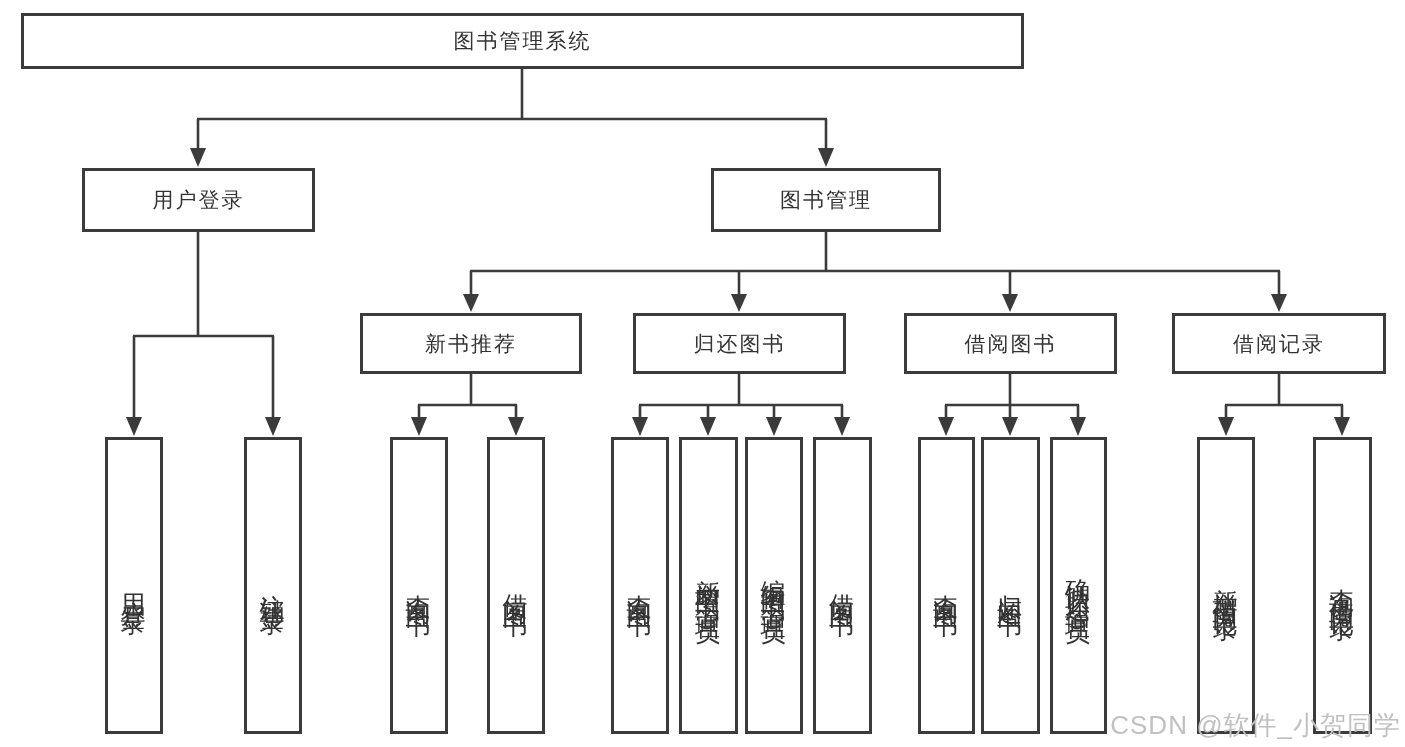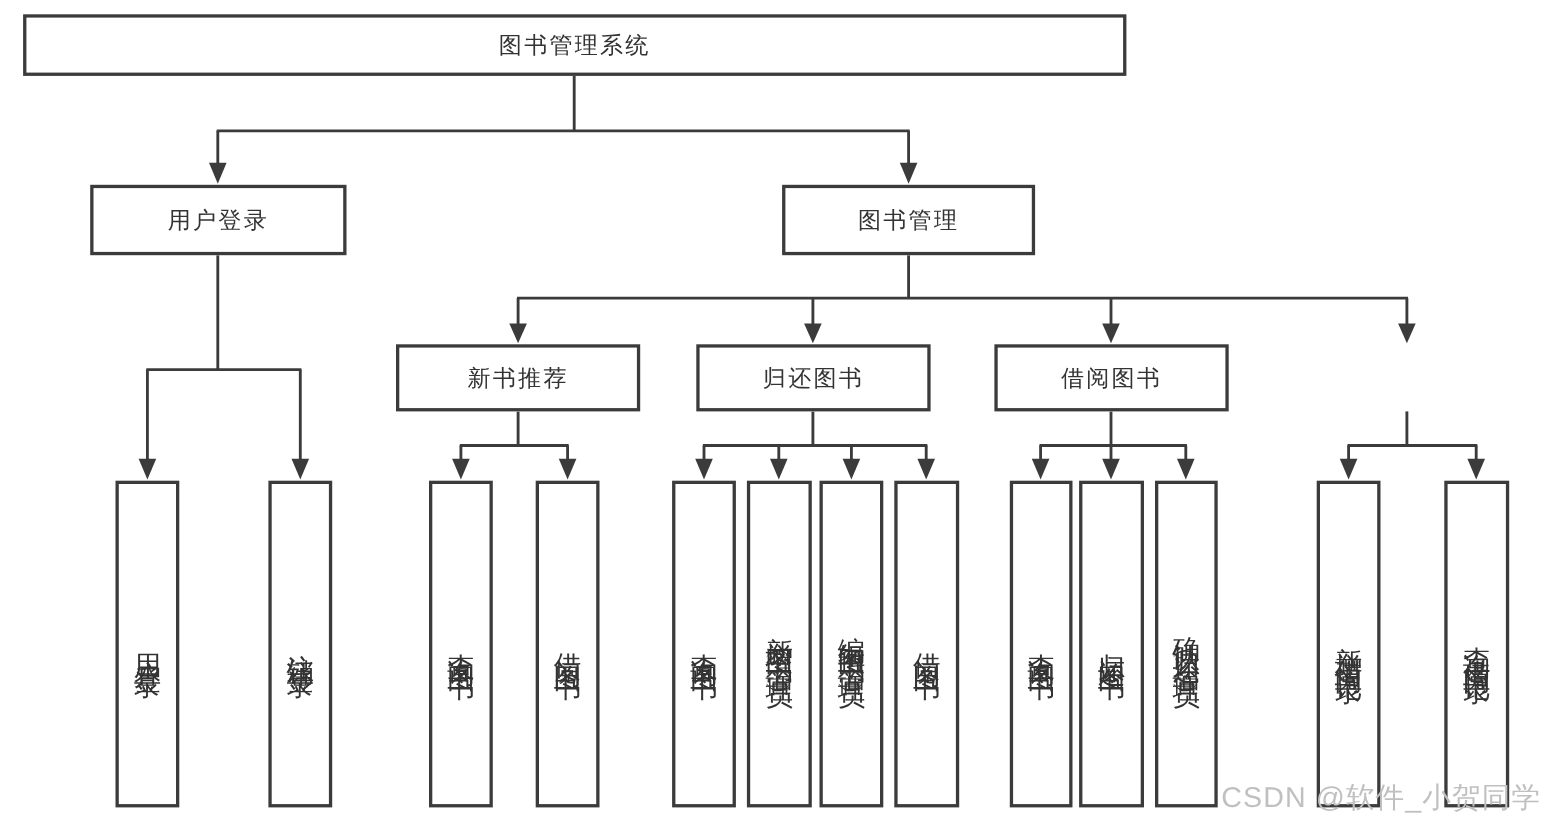--- a/index.html
+++ b/index.html
@@ -132,20 +132,23 @@
 
   <div class="node node-h node-l3" style="left:360px;width:222px;">
     <span>新书推荐</span>
   </div>
   <div class="node node-h node-l3" style="left:633px;width:213px;">
     <span>归还图书</span>
   </div>
   <div class="node node-h node-l3" style="left:904px;width:213px;">
     <span>借阅图书</span>
   </div>
+  <div class="node node-h node-l3" style="left:1172px;width:214px;">
+    <span>借阅记录</span>
+  </div>
 
   <div class="node leaf" style="left:105px;width:58px;">
     <span>用户登录</span>
   </div>
   <div class="node leaf" style="left:244px;width:58px;">
     <span>注销登录</span>
   </div>
 
   <div class="node leaf" style="left:390px;width:58px;">
     <span>查询图书</span>

